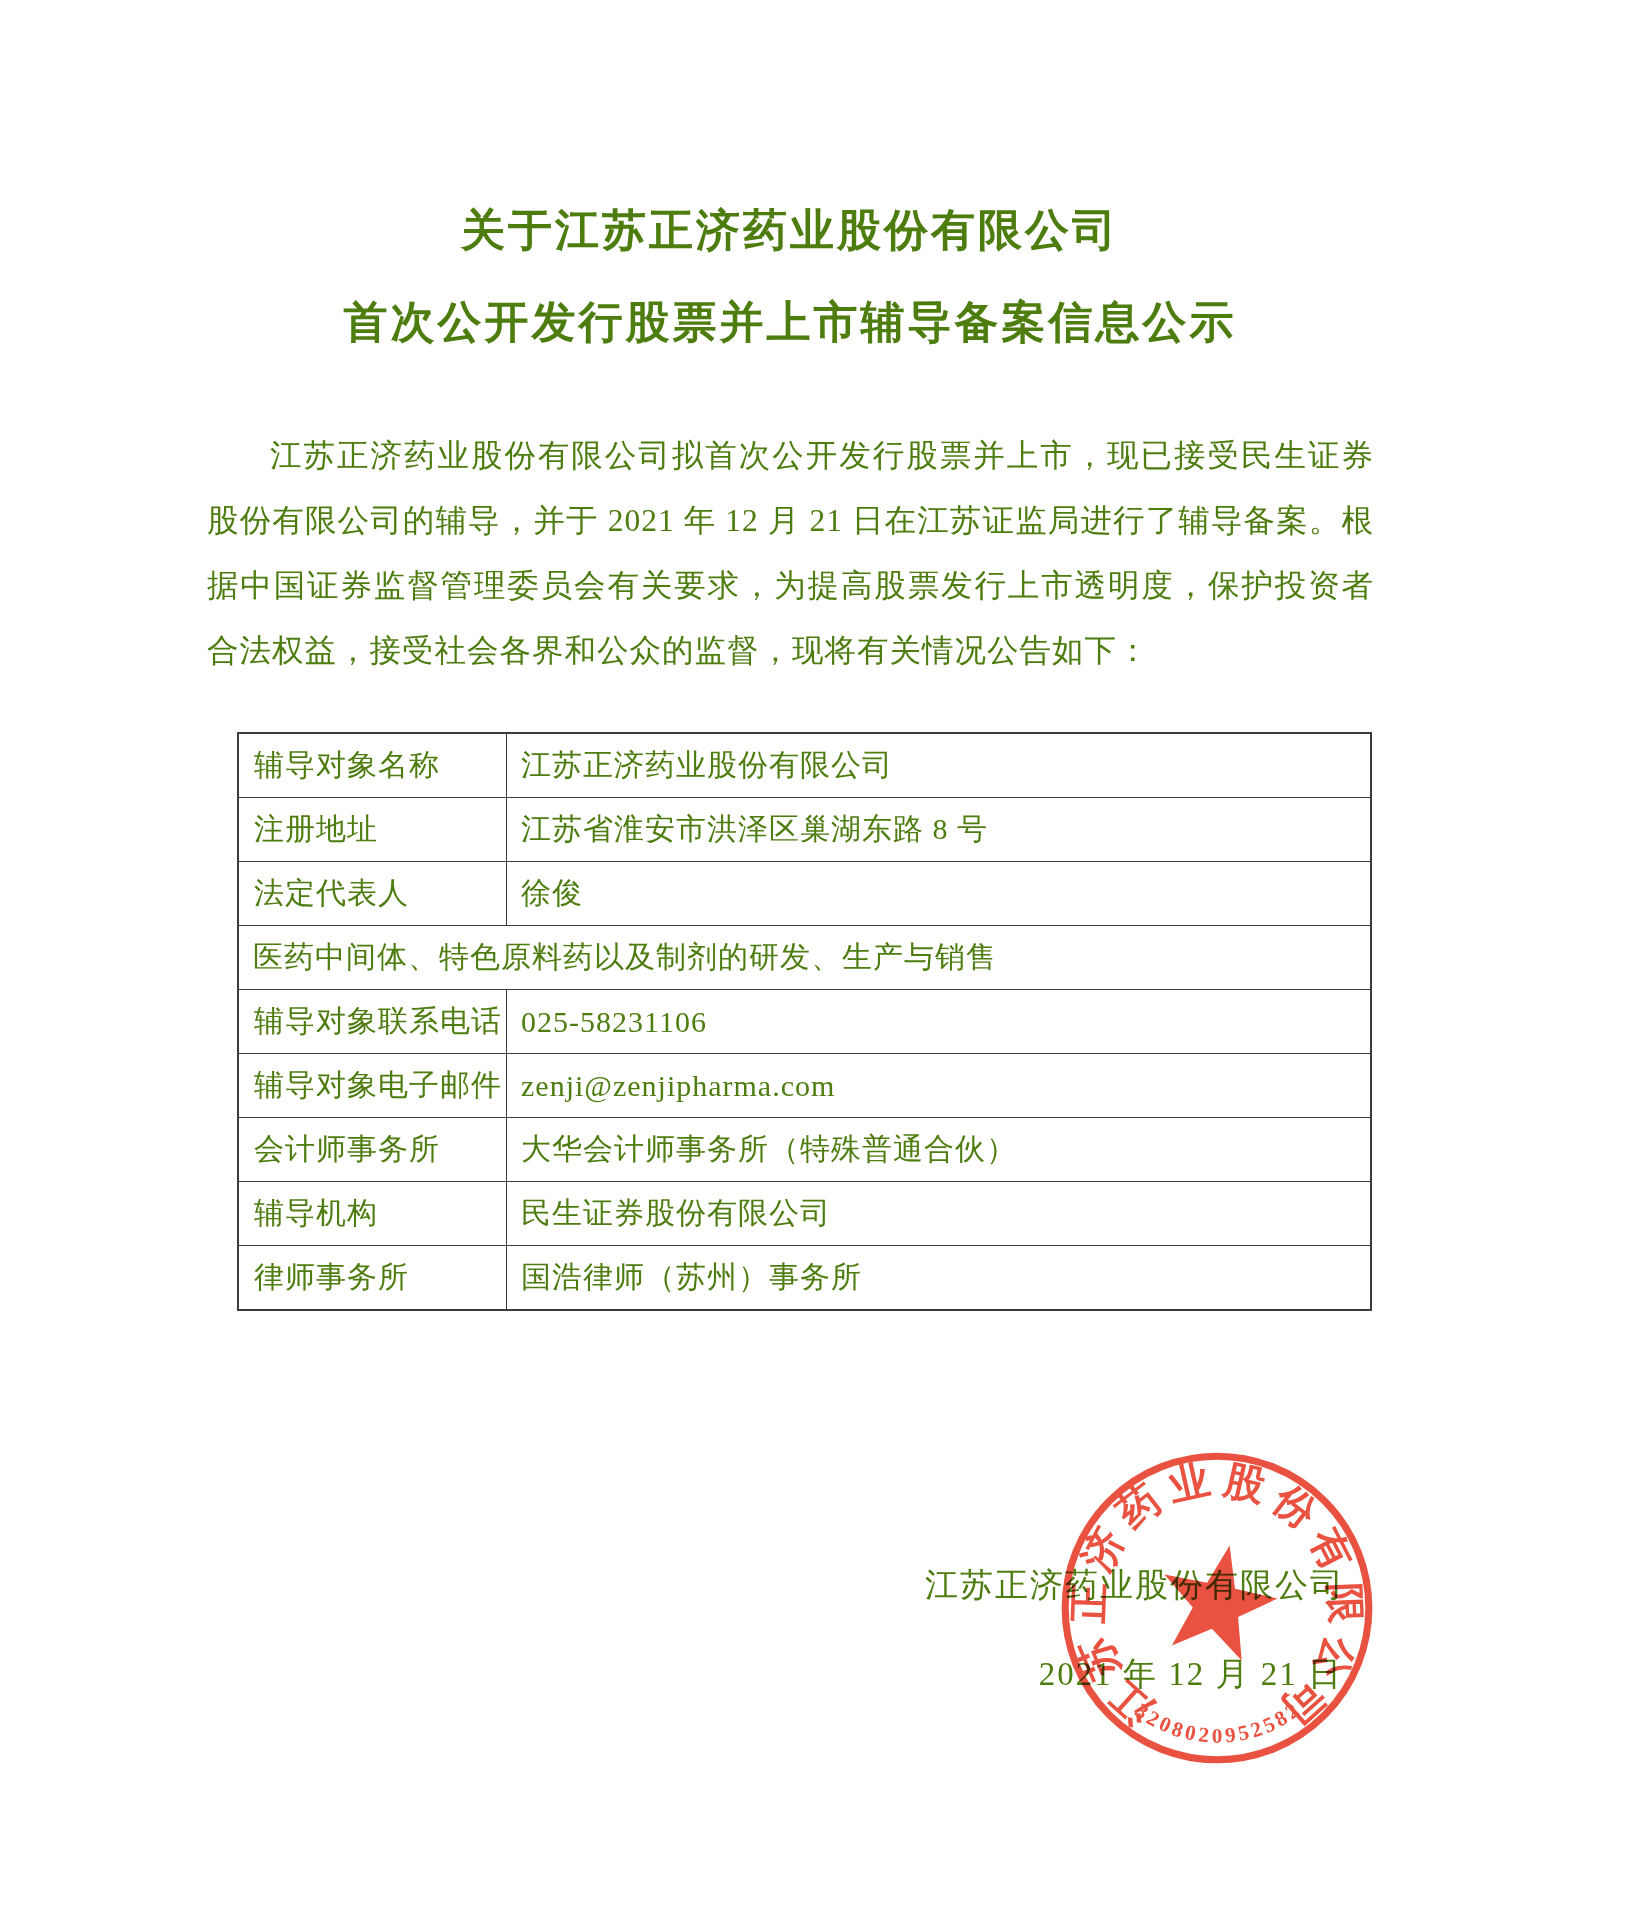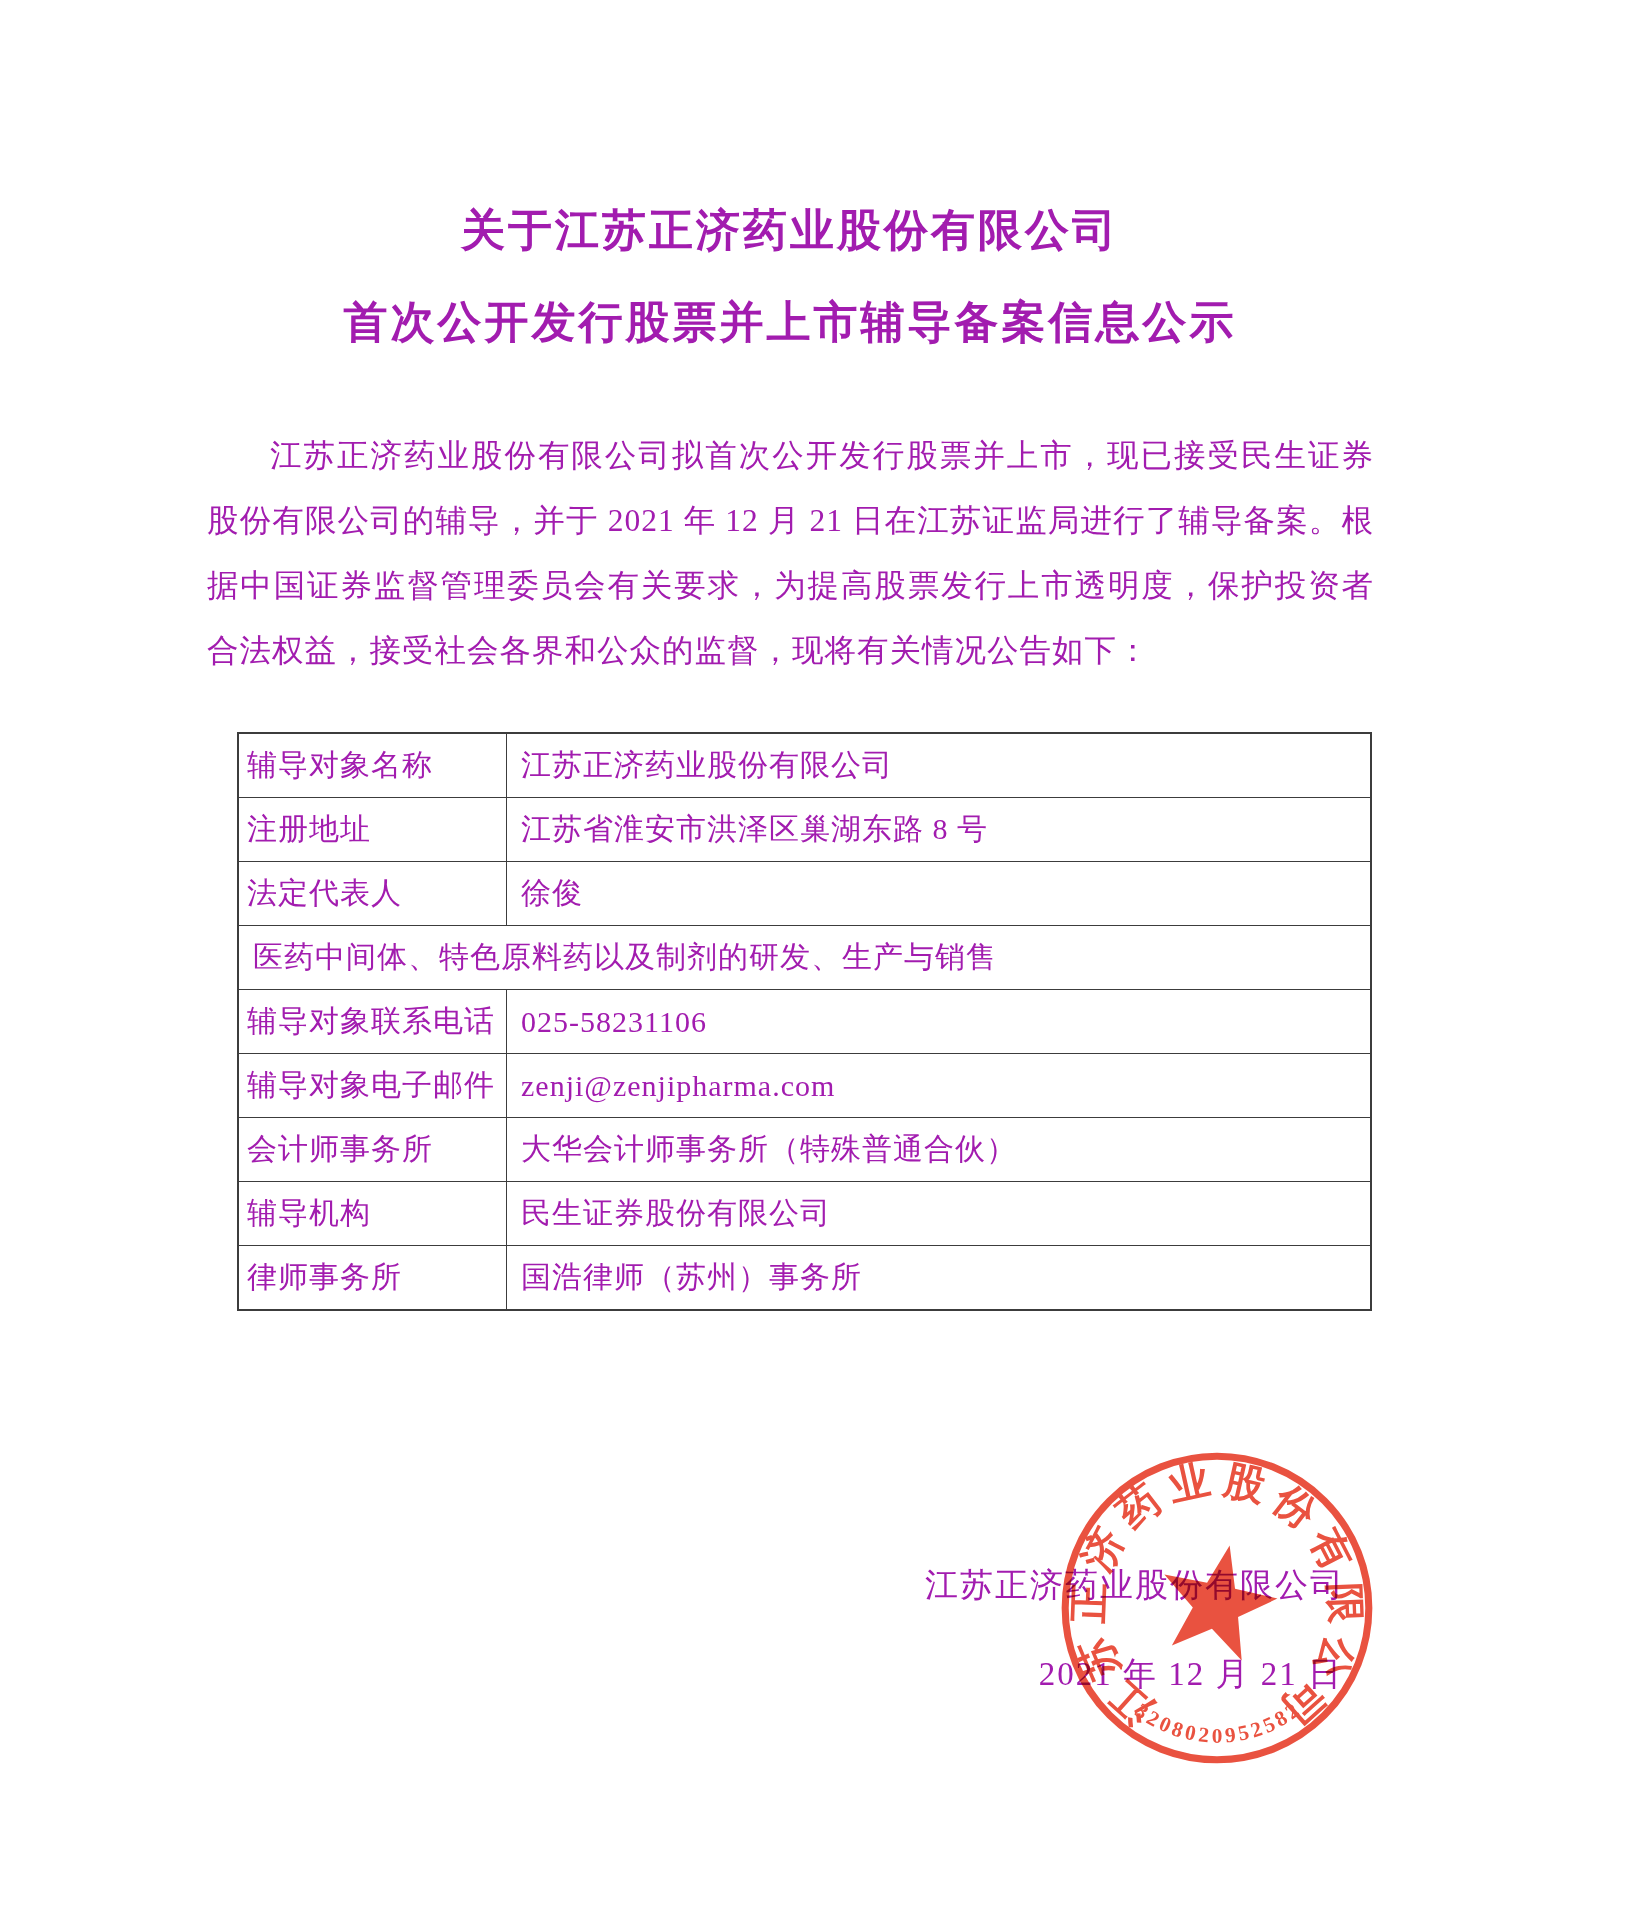--- a/index.html
+++ b/index.html
@@ -2,21 +2,21 @@
 <html style="--stamp: #e8432f;"><head>
 <meta charset="utf-8">
 <style>
   html,body{margin:0;padding:0;background:#ffffff;}
   .page{
     position:relative;
     width:1625px;height:1920px;
     background:#ffffff;
     overflow:hidden;
     font-family:"Liberation Serif","DejaVu Serif",serif;
-    color:#a21caf;
+    color:#4d7c0f;
   }
   .title{
     position:absolute;left:207px;width:1166px;margin:0;
     text-align:center;font-weight:bold;
     font-size:44px;letter-spacing:3px;white-space:nowrap;
   }
   .title-1{top:201px;}
   .title-2{top:293px;}
   .body-par{
     position:absolute;left:207px;top:423px;width:1167px;margin:0;
@@ -26,21 +26,21 @@
   .ftable{
     position:absolute;left:237px;top:732px;width:1135px;
     border:2.5px solid #3c3c3c;box-sizing:border-box;
     background:#fff;
   }
   .trow{display:flex;height:63px;border-top:1.5px solid #3c3c3c;}
   .trow:first-child{border-top:none;}
   .tlabel{
     width:268px;flex:none;box-sizing:border-box;
     border-right:1.5px solid #3c3c3c;
-    display:flex;align-items:center;padding-left:8px;
+    display:flex;align-items:center;padding-left:15px;
     font-size:30px;letter-spacing:1px;white-space:nowrap;
   }
   .tvalue{
     flex:1;display:flex;align-items:center;padding-left:14px;
     font-size:30px;letter-spacing:1px;white-space:nowrap;
   }
   .sig-company{
     position:absolute;top:1563px;right:280px;
     font-size:33px;letter-spacing:2px;white-space:nowrap;
   }

